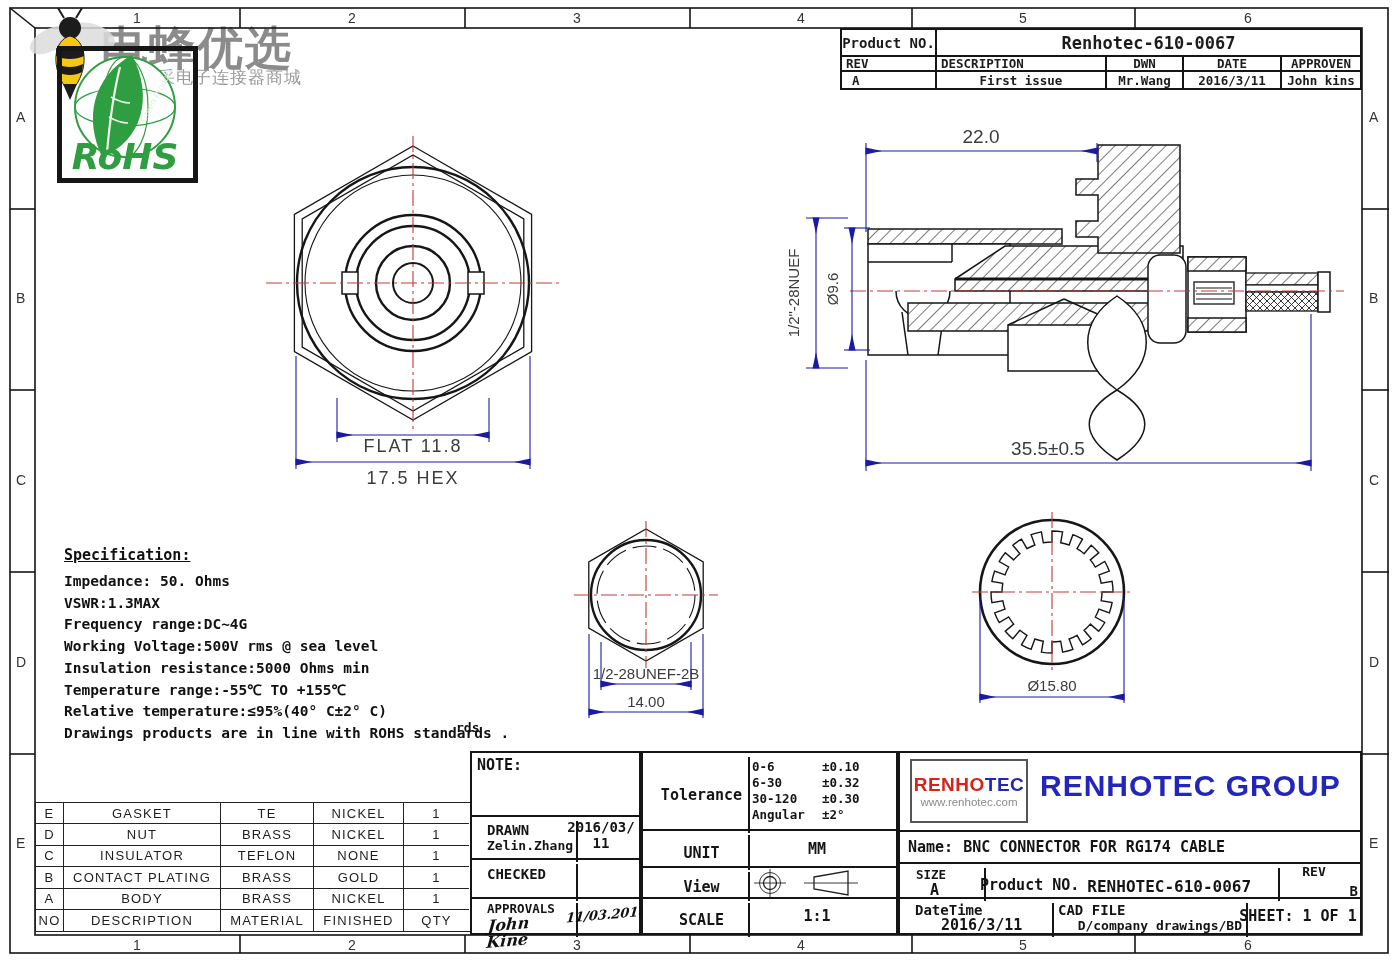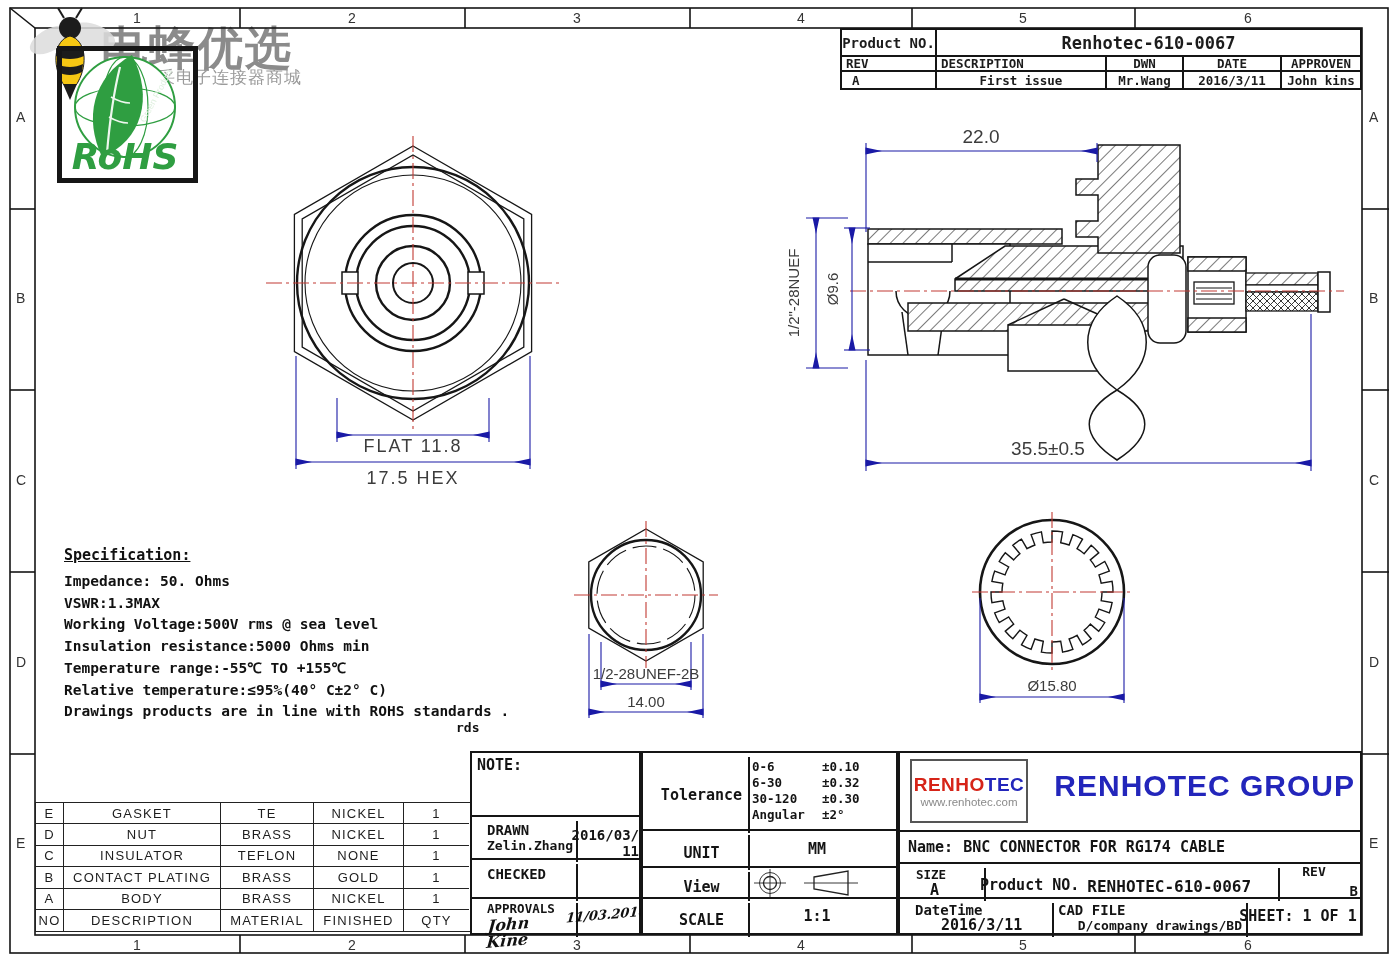--- a/index.html
+++ b/index.html
@@ -50,21 +50,21 @@
   .script{font-family:"DejaVu Serif",serif;font-style:italic;font-weight:700;
           transform:rotate(-5deg) skewX(-10deg);display:inline-block;color:#111;}
   .tolrow{display:flex;font-family:"DejaVu Sans Mono",monospace;font-weight:700;font-size:12.5px;
           line-height:16px;color:#141414;}
   .tolrow .t1{width:70px;}
   .logobox{position:absolute;left:10px;top:6px;width:118px;height:64px;border:2px solid #555;
            display:flex;flex-direction:column;align-items:center;justify-content:center;}
   .brandsm{font-size:19px;font-weight:700;letter-spacing:0.5px;font-family:"Liberation Sans",sans-serif;}
   .brandurl{font-size:11.5px;color:#8a8a8a;margin-top:0;}
   .groupbig{position:absolute;left:140px;top:16px;width:315px;font-size:30px;font-weight:700;
-            color:#2326bb;letter-spacing:1px;font-family:"Liberation Sans",sans-serif;text-align:right;}
+            color:#2326bb;letter-spacing:1px;font-family:"Liberation Sans",sans-serif;text-align:left;}
 </style>
 </head>
 <body>
 
 <div class="sheet">
 
   <svg class="abs" style="left:0;top:0;z-index:2" width="1397" height="962" viewBox="0 0 1397 962">
     <defs>
       <pattern id="h45" patternUnits="userSpaceOnUse" width="9" height="9" patternTransform="rotate(45)">
         <rect width="9" height="9" fill="#ffffff"></rect>
@@ -284,20 +284,21 @@
       <div class="rcell" style="width:98px;font-size:12.5px">2016/3/11</div>
       <div class="rcell" style="flex:1;font-size:12.5px">John kins</div>
     </div>
   </div>
 
   <div class="spec">
     <div class="spec-title">Specification:</div>
     <div id="speclines">
         <div class="spec-line">Impedance: 50. Ohms</div>
         <div class="spec-line">VSWR:1.3MAX</div>
+        <div class="spec-line">Frequency range:DC~4G</div>
         <div class="spec-line">Working Voltage:500V rms @ sea level</div>
         <div class="spec-line">Insulation resistance:5000 Ohms min</div>
         <div class="spec-line">Temperature range:-55℃ TO +155℃</div>
         <div class="spec-line">Relative temperature:≤95%(40° C±2° C)</div>
         <div class="spec-line">Drawings products are in line with ROHS standards .</div>
       </div>
   </div>
   <div class="stray">rds</div>
 
   <div class="bom" id="bom">
@@ -335,21 +336,21 @@
 
   <div class="blk" style="left:470px;top:751px;width:171px;height:184px">
     <div class="row" style="height:64px;padding:3px 5px">
       <span class="m15">NOTE:</span>
     </div>
     <div class="row" style="height:43px">
       <div class="lab" style="width:94px;padding:1px 3px">
         <div class="m14">DRAWN</div>
         <div class="m13">Zelin.Zhang</div>
       </div>
-      <div style="margin-left:91px;text-align:right;padding-top:10px">
+      <div style="margin-left:91px;text-align:center;padding-top:2px">
         <div class="m14">2016/03/</div>
         <div class="m14">11</div>
       </div>
     </div>
     <div class="row" style="height:39px">
       <div class="lab" style="width:94px;padding:1px 3px">
         <span class="m14">CHECKED</span>
       </div>
     </div>
     <div class="row last" style="height:34px">

